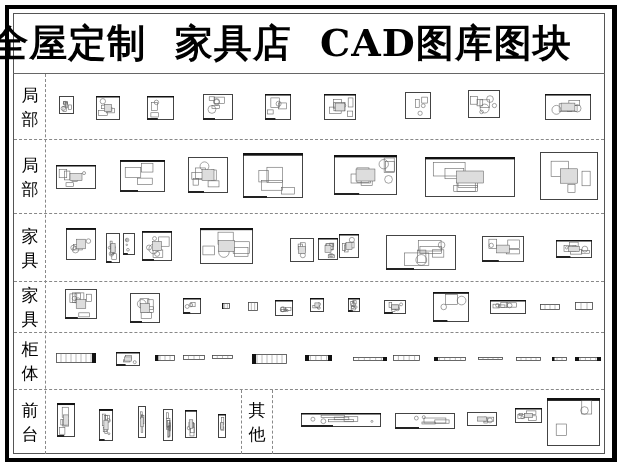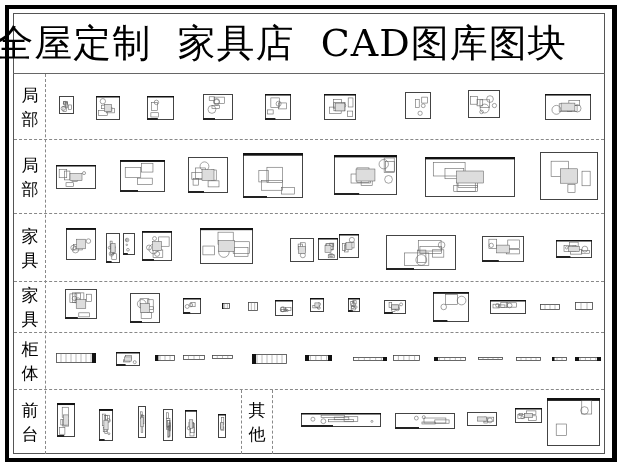--- a/index.html
+++ b/index.html
@@ -1,20 +1,20 @@
 <!DOCTYPE html>
 <html><head>
 <meta charset="utf-8">
 <style>
   html,body{margin:0;padding:0;background:#fff;}
   body{width:620px;height:466px;position:relative;overflow:hidden;font-family:"DejaVu Serif","Liberation Serif",serif;}
   .outer{position:absolute;left:5px;top:5px;width:603px;height:449px;border:4px solid #000;border-right-width:5px;border-bottom-width:4px;}
   .inner{position:absolute;left:13px;top:13px;width:592px;height:441px;border:1.5px solid #555;box-sizing:border-box;}
   .title{position:absolute;left:13px;top:13px;width:536px;height:60px;display:flex;align-items:center;justify-content:center;
-    font-family:"DejaVu Serif","Liberation Serif",serif;font-size:38px;font-weight:normal;color:#000;letter-spacing:1px;white-space:pre;}
+    font-family:"DejaVu Serif","Liberation Serif",serif;font-size:38px;font-weight:bold;color:#000;letter-spacing:1px;white-space:pre;}
   .title-line{position:absolute;left:13px;top:73px;width:592px;height:0;border-top:1.5px solid #666;}
   .hdash{position:absolute;height:0;border-top:1px dashed #888;}
   .vdash{position:absolute;width:0;border-left:1px dashed #888;}
   .label{position:absolute;width:32px;display:flex;flex-direction:column;align-items:center;justify-content:center;
     font-family:"DejaVu Serif","Liberation Serif",serif;font-size:17px;line-height:24px;color:#000;}
   .label span{display:block;}
   .thumb{position:absolute;}
   .thumb svg{display:block;width:100%;height:100%;}
 </style>
 </head>

